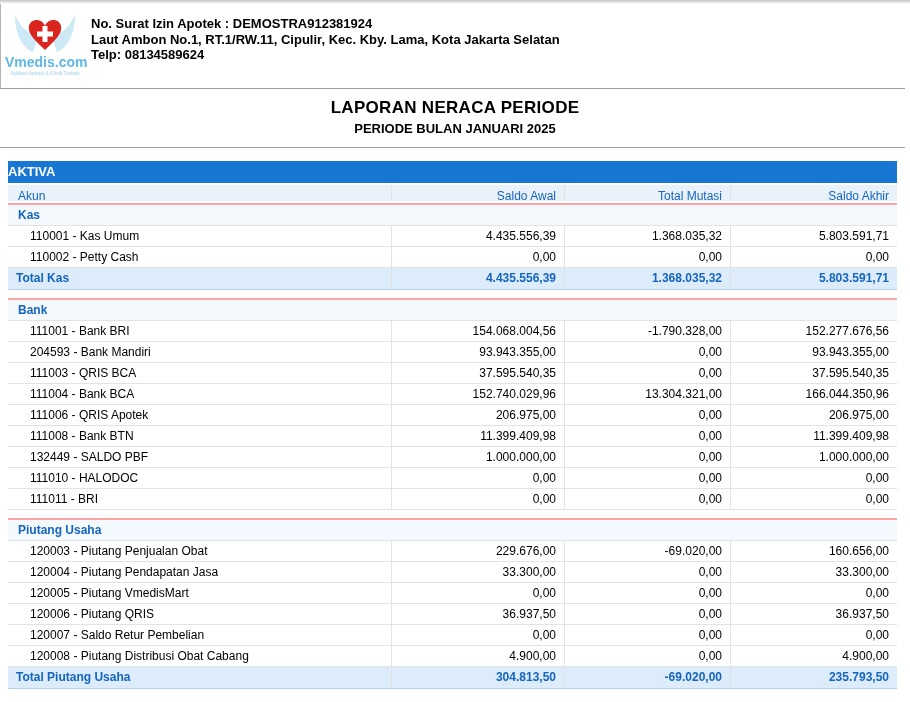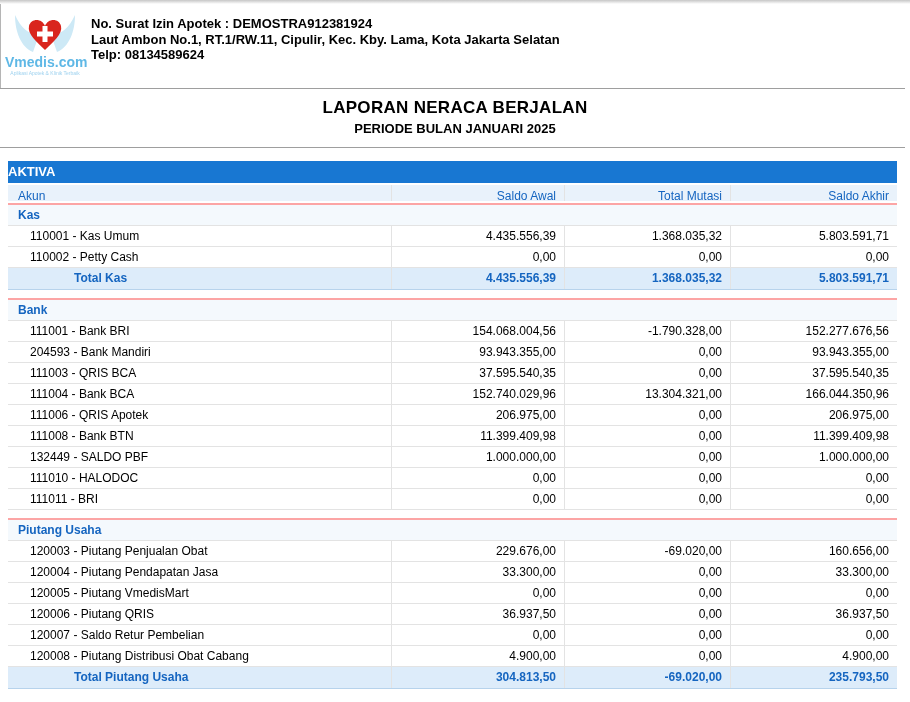--- a/index.html
+++ b/index.html
@@ -47,21 +47,21 @@
   .section { border-top:2px solid #fca5a5; }
   .section + .section { margin-top:8px; }
   .section-name-row {
     background:var(--section_row_bg,#f4f9fd); color:var(--table_blue,#1565c0);
     font-weight:bold; height:21px; line-height:21px; padding-left:10px;
     border-bottom:1px solid #e3e3e3;
   }
   .row .cell { border-bottom:1px solid #e3e3e3; background:#fff; }
   .total-row { background:var(--total_row_bg,#ddecfa); border-bottom:1px solid #b7d3ec; }
   .total-row .cell { font-weight:bold; color:var(--table_blue,#1565c0); }
-  .total-row .cell.akun { padding-left:20px;margin-left:46px; }
+  .total-row .cell.akun { padding-left:8px; }
 </style>
 </head>
 <body>
 
 <div class="top-shadow"></div>
 
 <div class="header-zone">
   <div class="header-flex">
     <div class="logo">
       <span>
@@ -80,21 +80,21 @@
       <div class="header-line">No. Surat Izin Apotek : DEMOSTRA912381924</div>
       <div class="header-line">Laut Ambon No.1, RT.1/RW.11, Cipulir, Kec. Kby. Lama, Kota Jakarta Selatan</div>
       <div class="header-line">Telp: 08134589624</div>
     </div>
   </div>
 </div>
 
 <hr class="sep">
 
 <div class="title-block">
-  <div class="report-title">LAPORAN NERACA BERJALAN</div>
+  <div class="report-title">LAPORAN NERACA PERIODE</div>
   <div class="report-subtitle">PERIODE BULAN JANUARI 2025</div>
 </div>
 
 <hr class="sep">
 
 <div class="table-wrap">
   <div class="group-bar">AKTIVA</div>
   <div class="grid-row col-header-row">
     <div class="cell akun">Akun</div>
     <div class="cell num">Saldo Awal</div>

